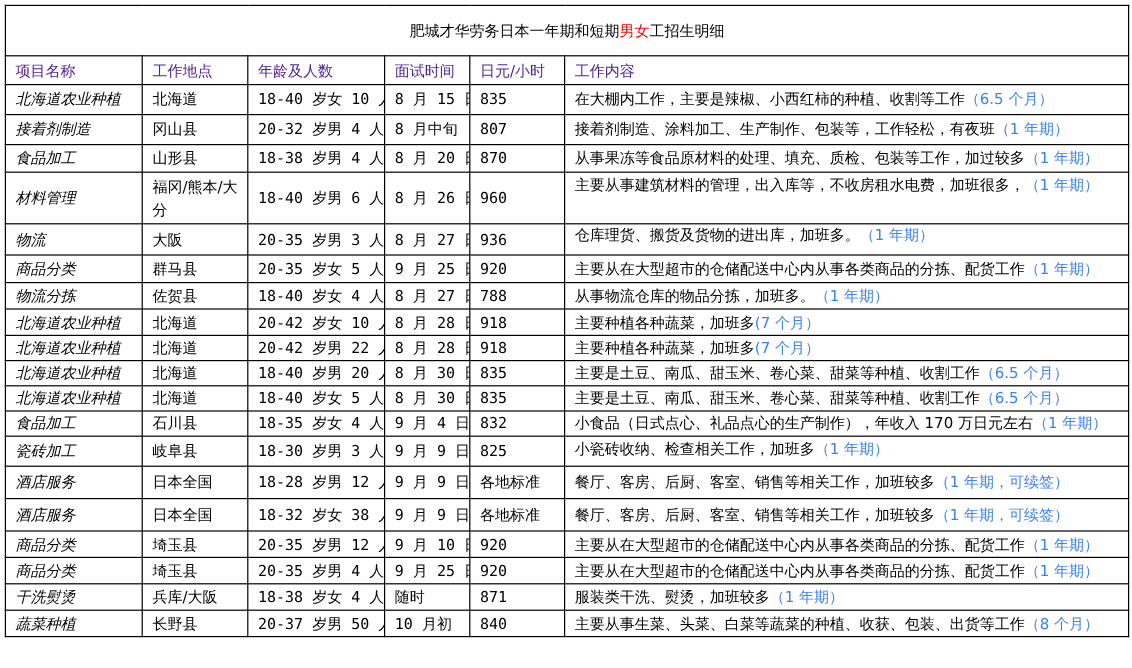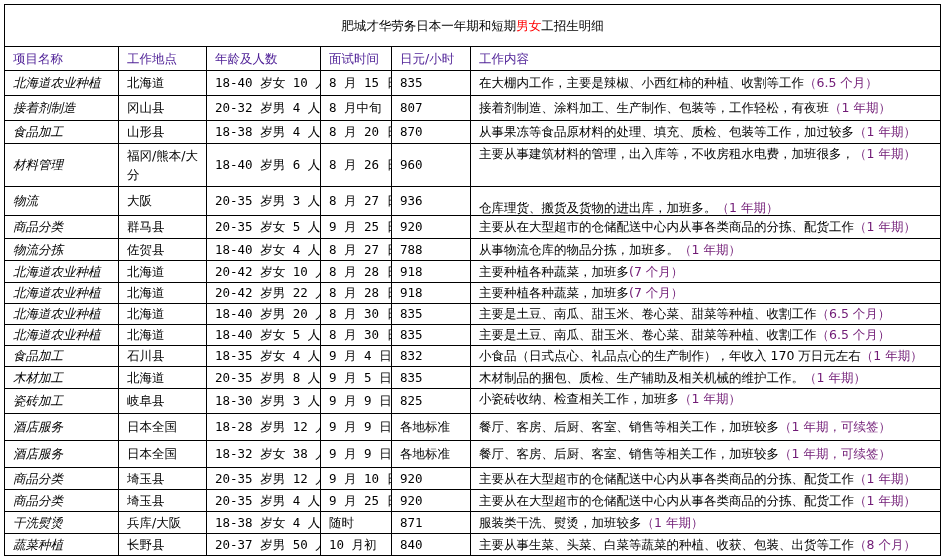--- a/index.html
+++ b/index.html
@@ -20,21 +20,21 @@
     letter-spacing: 0px;
   }
   .title-red { color: #ff0000; font-family: Liberation Serif, serif; }
   .hdr th {
     height: 23px; color: #4c1d95; font-weight: bold; font-size: 13px; text-align: center;
     padding: 0;
   }
   .c-name { padding-left: 8px; font-style: italic; }
   .c-addr { padding-left: 8px; }
   .num { font-family: "DejaVu Sans Mono", "Liberation Mono", monospace; font-size: 12px; }
-  .dur { color: #701a75; }
+  .dur { color: #3b82f6; }
   .wrap { white-space: normal !important; line-height: 19px !important; }
   td.content { padding-left: 6px; font-size: 12.5px; }
 </style>
 </head>
 <body>
 
 <table class="sheet">
   <colgroup>
     <col style="width:114px">
       <col style="width:88px">
@@ -90,21 +90,21 @@
         <td class="num">8 月 26 日</td>
         <td class="num">960</td>
         <td class="content" style="vertical-align:top;padding-top:3px"><span>主要从事建筑材料的管理，出入库等，不收房租水电费，加班很多，</span><span class="dur">（1 年期）</span></td>
       </tr>
       <tr style="height: 26px;">
         <td class="c-name">物流</td>
         <td class="c-addr">大阪</td>
         <td class="num">20-35 岁男 3 人</td>
         <td class="num">8 月 27 日</td>
         <td class="num">936</td>
-        <td class="content" style="vertical-align:top;padding-top:14px"><span>仓库理货、搬货及货物的进出库，加班多。</span><span class="dur">（1 年期）</span></td>
+        <td class="content" style="vertical-align:top;padding-top:2px"><span>仓库理货、搬货及货物的进出库，加班多。</span><span class="dur">（1 年期）</span></td>
       </tr>
       <tr style="height: 23px;">
         <td class="c-name">商品分类</td>
         <td class="c-addr">群马县</td>
         <td class="num">20-35 岁女 5 人</td>
         <td class="num">9 月 25 日</td>
         <td class="num">920</td>
         <td class="content"><span>主要从在大型超市的仓储配送中心内从事各类商品的分拣、配货工作</span><span class="dur">（1 年期）</span></td>
       </tr>
       <tr style="height: 22px;">
@@ -148,28 +148,20 @@
         <td class="content"><span>主要是土豆、南瓜、甜玉米、卷心菜、甜菜等种植、收割工作</span><span class="dur">（6.5 个月）</span></td>
       </tr>
       <tr style="height: 21px;">
         <td class="c-name">食品加工</td>
         <td class="c-addr">石川县</td>
         <td class="num">18-35 岁女 4 人</td>
         <td class="num">9 月 4 日</td>
         <td class="num">832</td>
         <td class="content"><span>小食品（日式点心、礼品点心的生产制作），年收入 170 万日元左右</span><span class="dur">（1 年期）</span></td>
       </tr>
-      <tr style="height: 22px;">
-        <td class="c-name">木材加工</td>
-        <td class="c-addr">北海道</td>
-        <td class="num">20-35 岁男 8 人</td>
-        <td class="num">9 月 5 日</td>
-        <td class="num">835</td>
-        <td class="content"><span>木材制品的捆包、质检、生产辅助及相关机械的维护工作。</span><span class="dur">（1 年期）</span></td>
-      </tr>
       <tr style="height: 25px; margin-left: 36px;">
         <td class="c-name">瓷砖加工</td>
         <td class="c-addr">岐阜县</td>
         <td class="num">18-30 岁男 3 人</td>
         <td class="num">9 月 9 日</td>
         <td class="num">825</td>
         <td class="content" style="vertical-align:top;padding-top:3px"><span>小瓷砖收纳、检查相关工作，加班多</span><span class="dur">（1 年期）</span></td>
       </tr>
       <tr style="height: 27px;">
         <td class="c-name">酒店服务</td>

